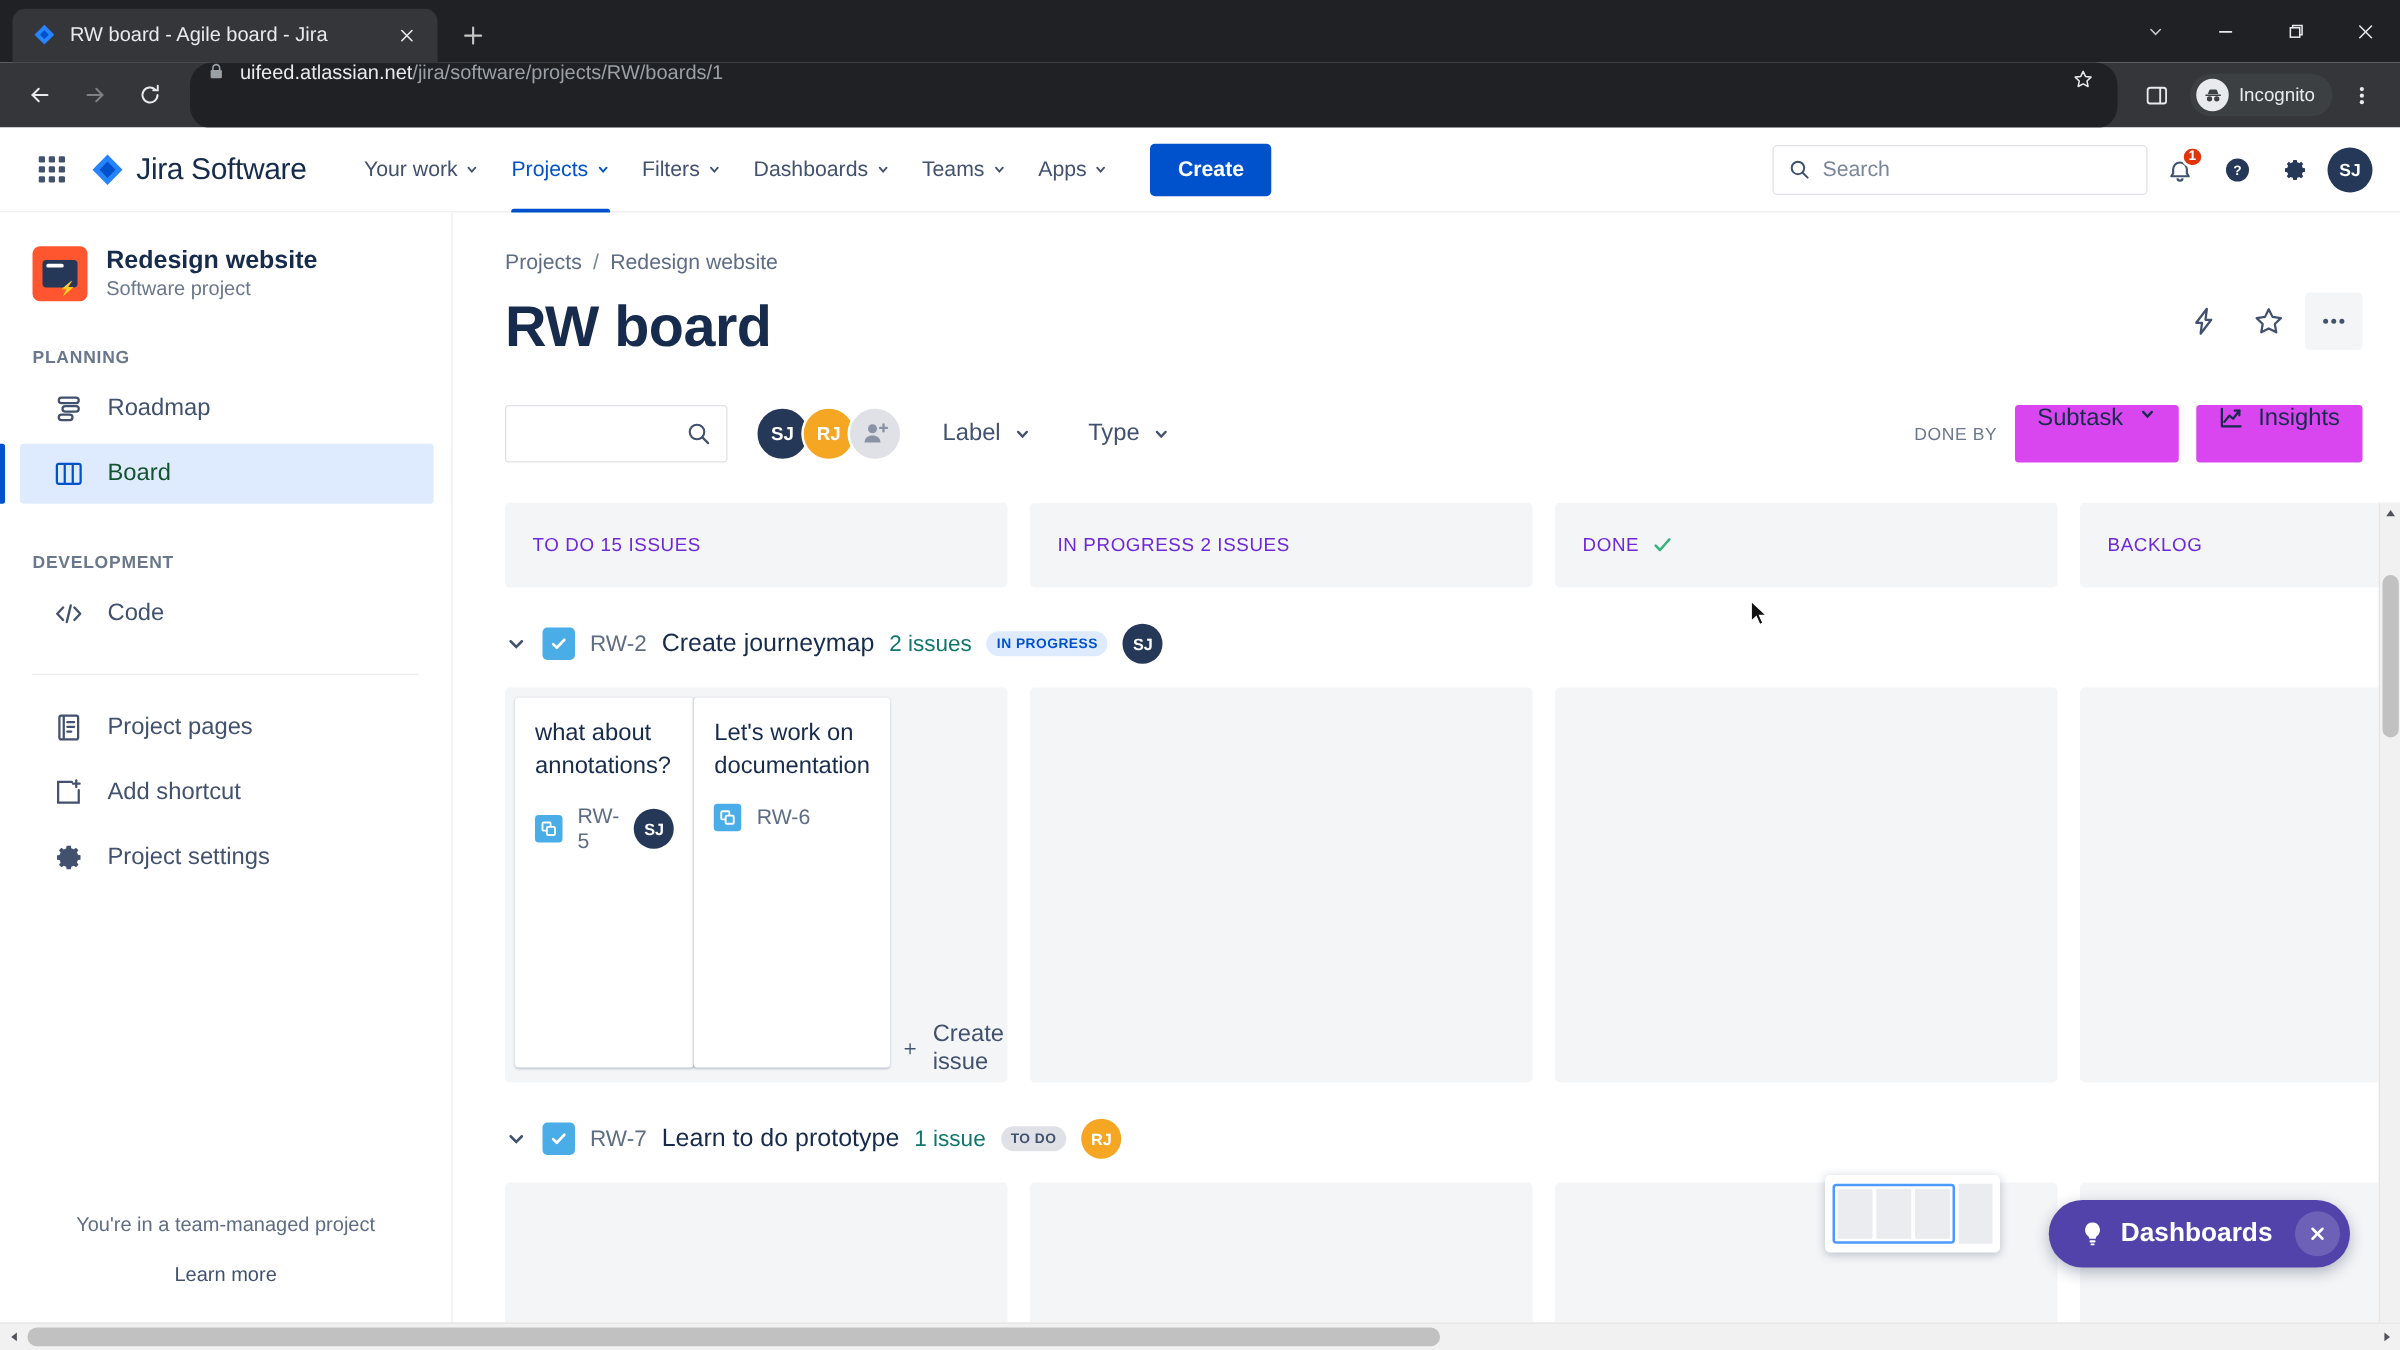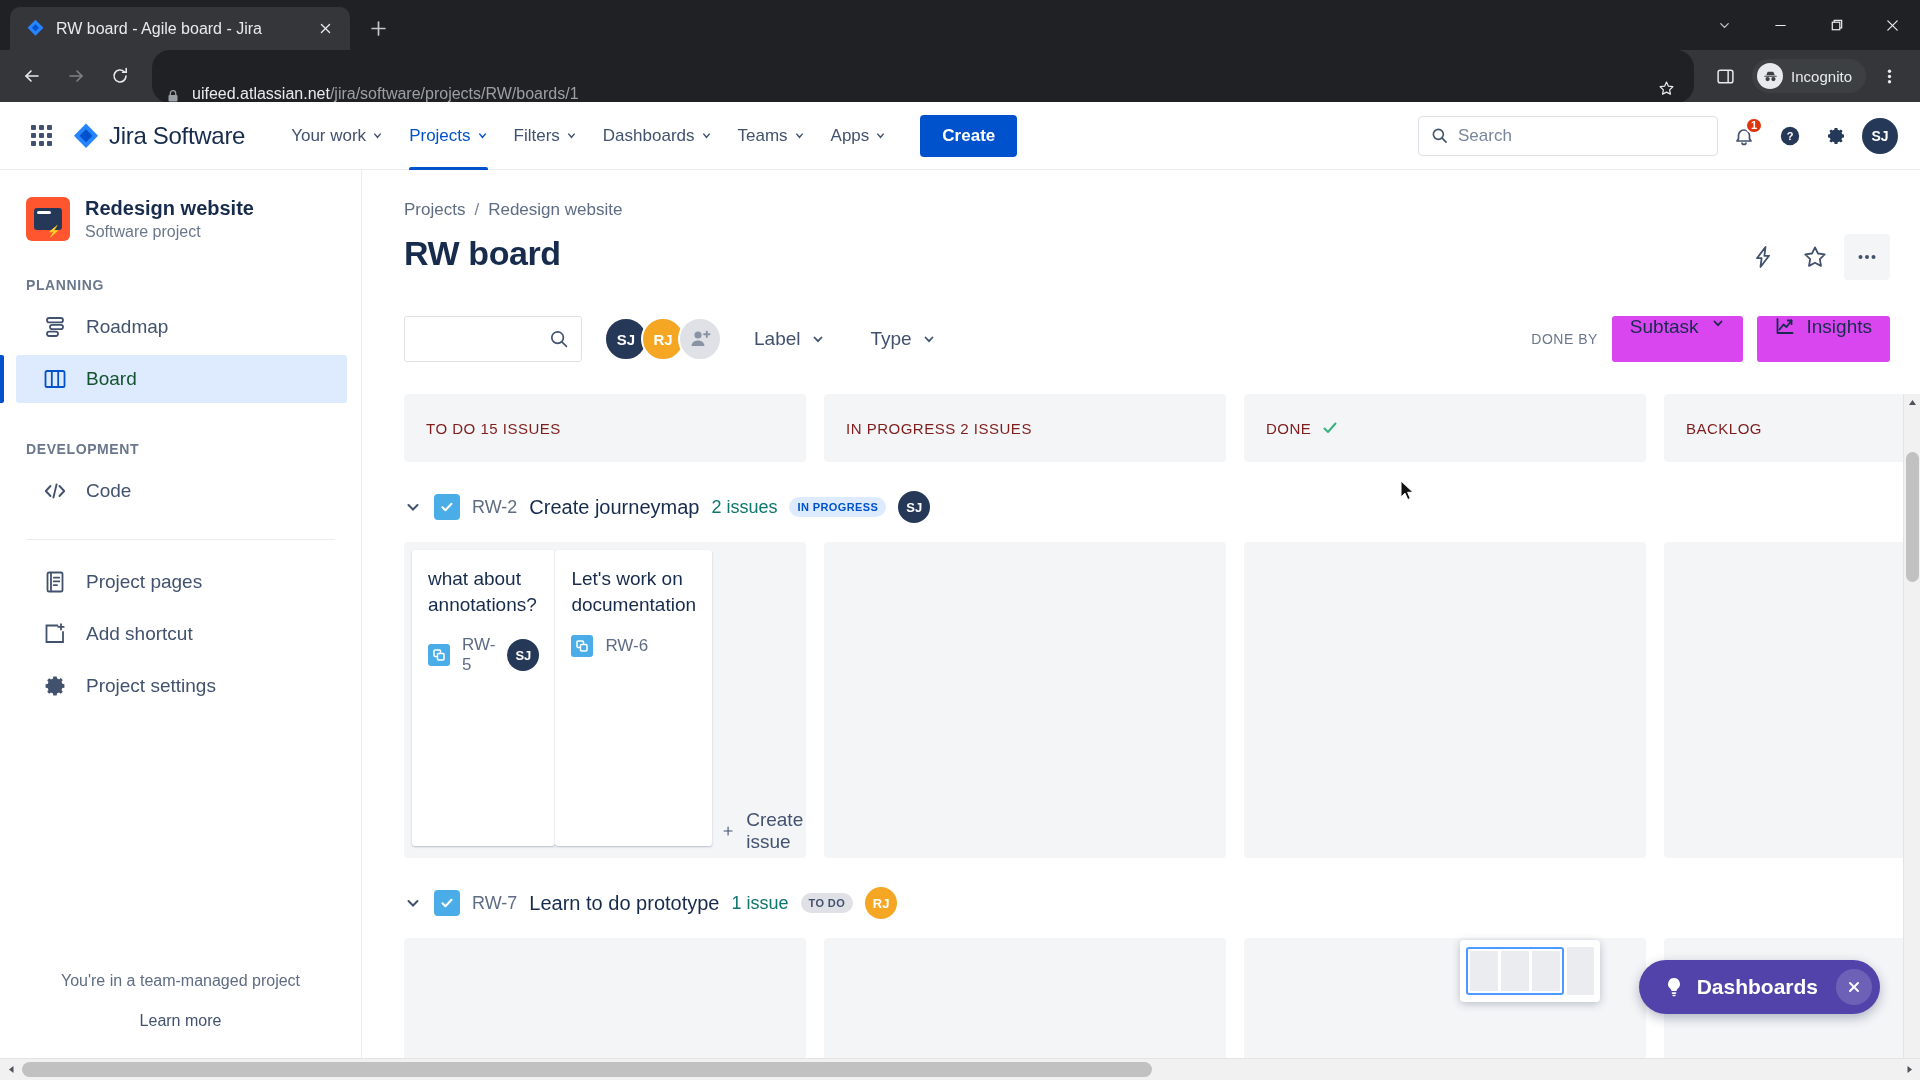--- a/index.html
+++ b/index.html
@@ -50,21 +50,21 @@
     height: 52px; background: #35363a; display: flex; align-items: center;
     padding: 0 12px; gap: 4px; flex: none;
   }
   .nav-btn {
     width: 40px; height: 40px; border-radius: 50%; display: flex;
     align-items: center; justify-content: center; flex: none;
   }
   .nav-btn svg { width: 20px; height: 20px; }
   .omnibox {
     flex: 1; height: 53px; background: #202124; border-radius: 18px;
-    display: flex; align-items: flex-end; padding: 0 14px; gap: 12px; margin: 0 8px;
+    display: flex; align-items: flex-start; padding: 0 14px; gap: 12px; margin: 0 8px;
     min-width: 0;
   }
   .lock svg { width: 14px; height: 14px; display: block; }
   .url-text {
     font-size: 16px; color: #9aa0a6; white-space: nowrap; overflow: hidden;
     text-overflow: ellipsis; flex: 1;
   }
   .url-host { color: #e8eaed; }
   .omni-star { width: 28px; height: 28px; display: flex; align-items: center; justify-content: center; flex: none; }
   .omni-star svg { width: 17px; height: 17px; }
@@ -190,21 +190,21 @@
   }
   .side-foot .l1 { font-size: 16px; color: #5e6c84; }
   .side-foot .l2 { font-size: 16px; color: #42526e; margin-top: 22px; }
 
   
   .main { flex: 1; display: flex; flex-direction: column; min-width: 0; position: relative; overflow: hidden; }
   .main-inner { padding: 30px 0 0 42px; flex: 1; display: flex; flex-direction: column; min-height: 0; }
   .breadcrumb { display: flex; align-items: center; gap: 9px; font-size: 17px; color: #5e6c84; }
   .bc-sep { color: #7a869a; }
   .title-row { display: flex; align-items: flex-start; margin-top: 14px; padding-right: 30px; }
-  .page-title { font-size: 34px; font-weight: bold; color: #172b4d; letter-spacing: -0.4px; }
+  .page-title { font-size: 46px; font-weight: bold; color: #172b4d; letter-spacing: -0.4px; }
   .title-actions { margin-left: auto; display: flex; align-items: center; gap: 6px; }
   .ta-btn {
     width: 46px; height: 46px; border-radius: 4px; display: flex;
     align-items: center; justify-content: center;
   }
   .ta-btn.hover { background: #f4f5f7; }
   .ta-btn svg { width: 26px; height: 26px; }
 
   
   .toolbar { display: flex; align-items: center; margin-top: 36px; padding-right: 30px; }
@@ -241,21 +241,21 @@
   .btn-soft .caret { width: 14px; height: 14px; }
 
   
   .board-wrap { flex: 1; margin-top: 32px; display: flex; min-height: 0; position: relative; }
   .board-scroll { flex: 1; min-width: 0; overflow: hidden; position: relative; }
   .columns-head { display: flex; gap: 18px; }
   .col-head {
     width: 402px; height: 68px; background: #f4f5f7; border-radius: 4px;
     display: flex; align-items: center; gap: 10px; padding: 0 22px; flex: none;
   }
-  .col-head-title { font-size: 15px; color: #7f1d1d; letter-spacing: 0.5px; white-space: nowrap; }
+  .col-head-title { font-size: 15px; color: #6d28d9; letter-spacing: 0.5px; white-space: nowrap; }
   .col-head svg { width: 18px; height: 18px; }
 
   .swimlane { margin-top: 24px; }
   .swim-head { display: flex; align-items: center; gap: 12px; height: 42px; }
   .swim-chevron { width: 18px; height: 18px; flex: none; }
   .icon-task {
     width: 26px; height: 26px; border-radius: 4px; background: #4bade8; flex: none;
     display: flex; align-items: center; justify-content: center;
   }
   .icon-task svg { width: 16px; height: 16px; }

